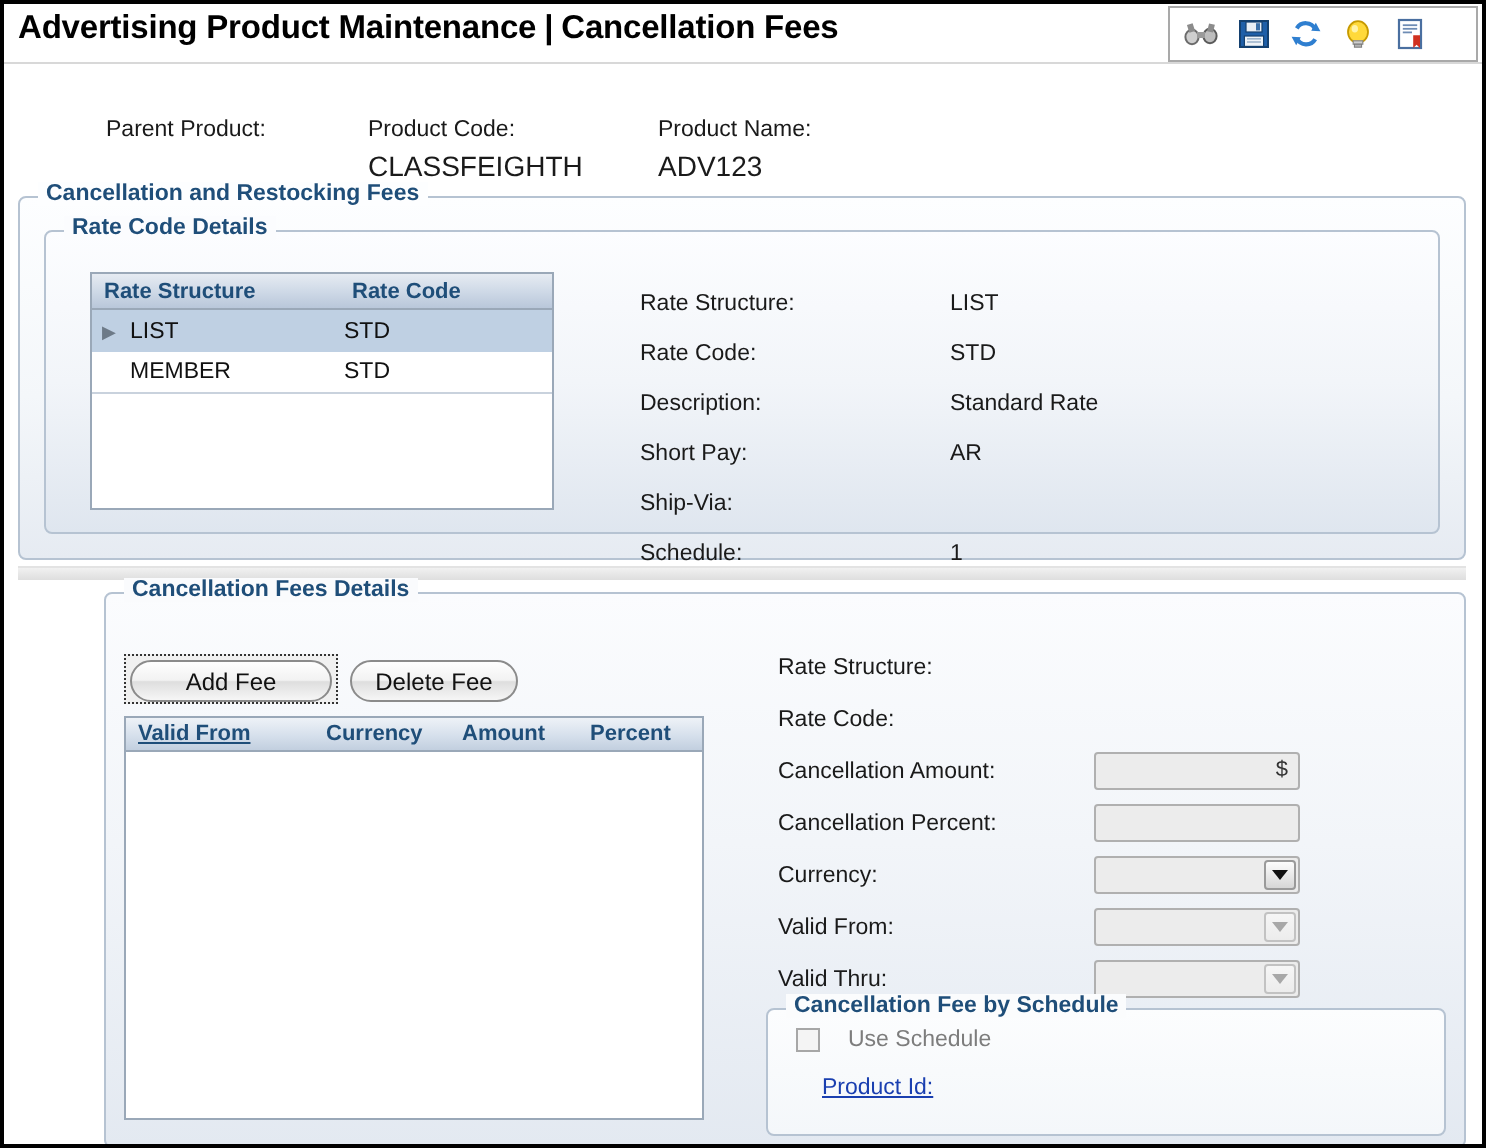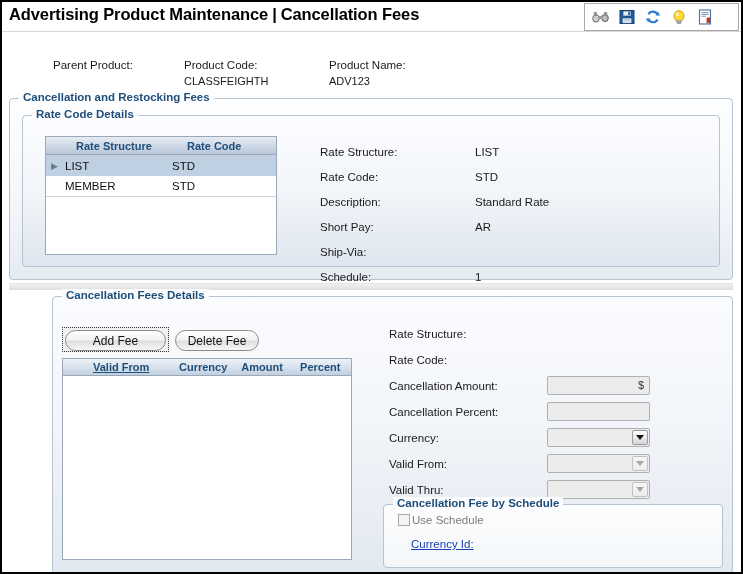--- a/index.html
+++ b/index.html
@@ -43,21 +43,21 @@
     display: flex; align-items: center; justify-content: center;
     cursor: pointer; position: relative;
   }
 
   
   .hdr-row { position: absolute; left: 0; top: 32px; width: 739px; height: 58px; }
   .hdr-label {
     position: absolute; font-size: 11.5px; color: #1a1a1a; white-space: nowrap;
   }
   .hdr-value {
-    position: absolute; font-size: 11px; color: #1a1a1a; white-space: nowrap;
+    position: absolute; font-size: 14px; color: #1a1a1a; white-space: nowrap;
   }
 
   
   .groupbox {
     position: absolute;
     border: 1px solid #b6c3d2;
     border-radius: 4px;
     background: transparent;
   }
   .gb-legend {
@@ -87,21 +87,20 @@
     background: #ffffff;
     border: 1px solid #9aa8b8;
     overflow: hidden;
   }
   #rate-grid { left: 22px; top: 20px; width: 232px; height: 119px; }
 
   .grid-header {
     display: flex; height: 18px;
     background: linear-gradient(180deg,#e6ebf2 0%, #cdd8e6 55%, #b9c7da 100%);
     border-bottom: 1px solid #9aa8b8;
-    padding-left: 24px;
   }
   .gh-cell {
     font-size: 11px; font-weight: bold; color: #1f4e79;
     padding-left: 6px; display: flex; align-items: center;
     white-space: nowrap;
   }
   .grid-body { position: relative; }
   .grid-row { display: flex; height: 21px; align-items: center; font-size: 11.5px; color: #111; }
   .grid-row.selected { background: #bfd0e3; }
   .grid-row.unselected { background: #ffffff; border-bottom: 1px solid #c9d2dd; }
@@ -188,21 +187,21 @@
   .tri { width: 0; height: 0; border-left: 4px solid transparent; border-right: 4px solid transparent; border-top: 5px solid #111; }
   .combo.disabled .tri { border-top-color: #a8a8a8; }
 
   
   #schedule-group {
     left: 330px; top: 207px; width: 340px; height: 64px;
     background: linear-gradient(180deg,#fcfdfe 0%, #f4f7fa 100%);
   }
   #schedule-group > .gb-legend { background: #fbfcfd; }
 
-  .chk-row { position: absolute; left: 14px; top: 9px; display: flex; align-items: flex-end; gap: 2px; }
+  .chk-row { position: absolute; left: 14px; top: 9px; display: flex; align-items: flex-end; gap: 14px; }
   .chkbox {
     width: 12px; height: 12px; background: #f4f4f4;
     border: 1px solid #a7a7a7;
   }
   .chk-label { font-size: 11.5px; color: #7d7d7d; }
   .link {
     position: absolute; left: 27px; top: 33px;
     font-size: 11.5px; color: #1a3fb0;
     text-decoration: underline; cursor: pointer; white-space: nowrap;
   }
@@ -377,18 +376,18 @@
           <div class="tri"></div>
         </div>
     </div>
 
     <div class="groupbox" id="schedule-group">
       <div class="gb-legend">Cancellation Fee by Schedule</div>
       <div class="chk-row">
         <span class="chkbox"></span>
         <span class="chk-label">Use Schedule</span>
       </div>
-      <a class="link">Currency Id:</a>
+      <a class="link">Product Id:</a>
     </div>
 
   </div>
 
 </div>
 
 </body></html>

